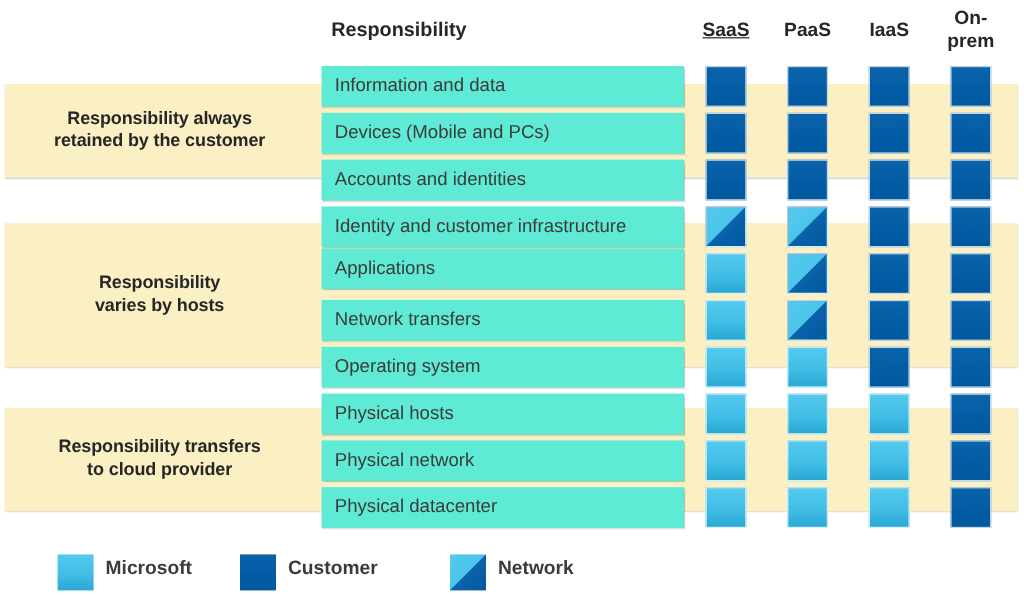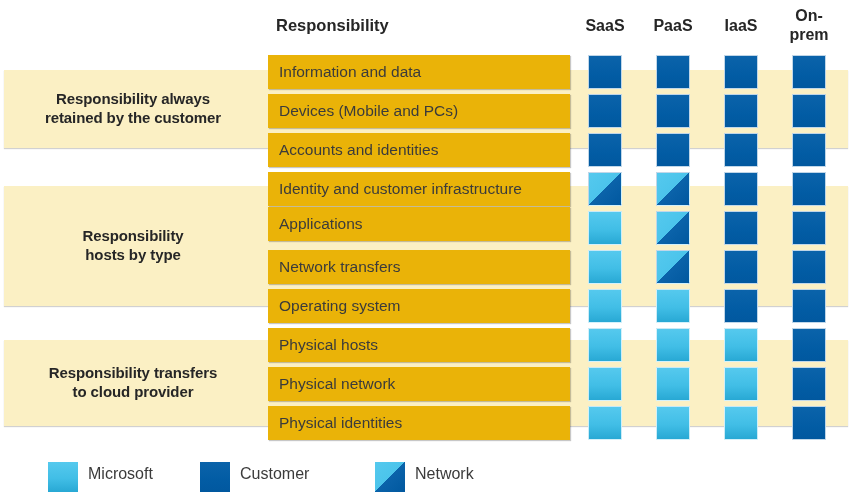--- a/index.html
+++ b/index.html
@@ -53,21 +53,21 @@
     z-index:4;
   }
   .hdr-col.two-line{top:6px;}
 
   
   .resp-bar{
     position:absolute;
     left:268px;
     width:302px;
     height:34px;
-    background:#eab308;
+    background:#5eead4;
     box-shadow:1px 1px 1px rgba(0,0,0,.22);
     z-index:2;
   }
   .resp-bar span{
     position:absolute;
     left:11px; top:50%;
     transform:translateY(-50%);
     font-size:15.5px;
     color:#3b3b3b;
     white-space:nowrap;
@@ -85,21 +85,21 @@
   .c-microsoft{background:linear-gradient(180deg,#55C9EE 0%,#41BEE6 55%,#28A8D4 100%);}
   .c-customer{background:linear-gradient(180deg,#0B63AA 0%,#025CA4 60%,#01589F 100%);}
   .c-shared{
     background:
       linear-gradient(to bottom right,
         #55C9EE 0%, #4BC4EB 49.4%,
         #0B63AA 49.6%, #01589F 100%);
   }
 
   
-  .legend{position:absolute;left:0;top:455px;width:833px;height:41px;z-index:5;}
+  .legend{position:absolute;left:0;top:455px;width:833px;height:41px;z-index:5;font-weight:bold;}
   .lg-item{position:absolute;top:0;height:41px;}
   .lg-sw{
     position:absolute;left:0;top:7px;
     width:30px;height:30px;
     box-sizing:border-box;
   }
   .lg-txt{
     position:absolute;left:40px;top:10px;
     font-size:16px;color:#3b3b3b;white-space:nowrap;
   }
@@ -111,32 +111,32 @@
 
   <div id="bands">
       <div class="band" style="left: 4px; top: 70px; width: 844px; height: 78px;"></div>
       <div class="band-label" style="top: 89px;">
         <div>Responsibility always</div>
         <div>retained by the customer</div>
       </div>
       <div class="band" style="left: 4px; top: 186px; width: 844px; height: 120px;"></div>
       <div class="band-label" style="top: 226px;">
         <div>Responsibility</div>
-        <div>hosts by type</div>
+        <div>varies by hosts</div>
       </div>
       <div class="band" style="left: 4px; top: 340px; width: 844px; height: 86px;"></div>
       <div class="band-label" style="top: 363px;">
         <div>Responsibility transfers</div>
         <div>to cloud provider</div>
       </div>
     </div>
 
   <div class="hdr-resp">Responsibility</div>
   <div id="col-headers">
-      <div class="hdr-col" style="left: 573px;">
+      <div class="hdr-col" style="left: 573px; text-decoration: underline;">
         <div>SaaS</div>
       </div>
       <div class="hdr-col" style="left: 641px;">
         <div>PaaS</div>
       </div>
       <div class="hdr-col" style="left: 709px;">
         <div>IaaS</div>
       </div>
       <div class="hdr-col two-line" style="left: 777px;">
         <div>On-</div>
@@ -202,21 +202,21 @@
       <div class="cell c-microsoft" style="left: 724px; top: 328px;"></div>
       <div class="cell c-customer" style="left: 792px; top: 328px;"></div>
       <div class="resp-bar" style="top: 367px;">
         <span>Physical network</span>
       </div>
       <div class="cell c-microsoft" style="left: 588px; top: 367px;"></div>
       <div class="cell c-microsoft" style="left: 656px; top: 367px;"></div>
       <div class="cell c-microsoft" style="left: 724px; top: 367px;"></div>
       <div class="cell c-customer" style="left: 792px; top: 367px;"></div>
       <div class="resp-bar" style="top: 406px;">
-        <span>Physical identities</span>
+        <span>Physical datacenter</span>
       </div>
       <div class="cell c-microsoft" style="left: 588px; top: 406px;"></div>
       <div class="cell c-microsoft" style="left: 656px; top: 406px;"></div>
       <div class="cell c-microsoft" style="left: 724px; top: 406px;"></div>
       <div class="cell c-customer" style="left: 792px; top: 406px;"></div>
     </div>
 
   <div class="legend" id="legend">
       <div class="lg-item" style="left: 48px;">
         <div class="lg-sw c-microsoft"></div>

